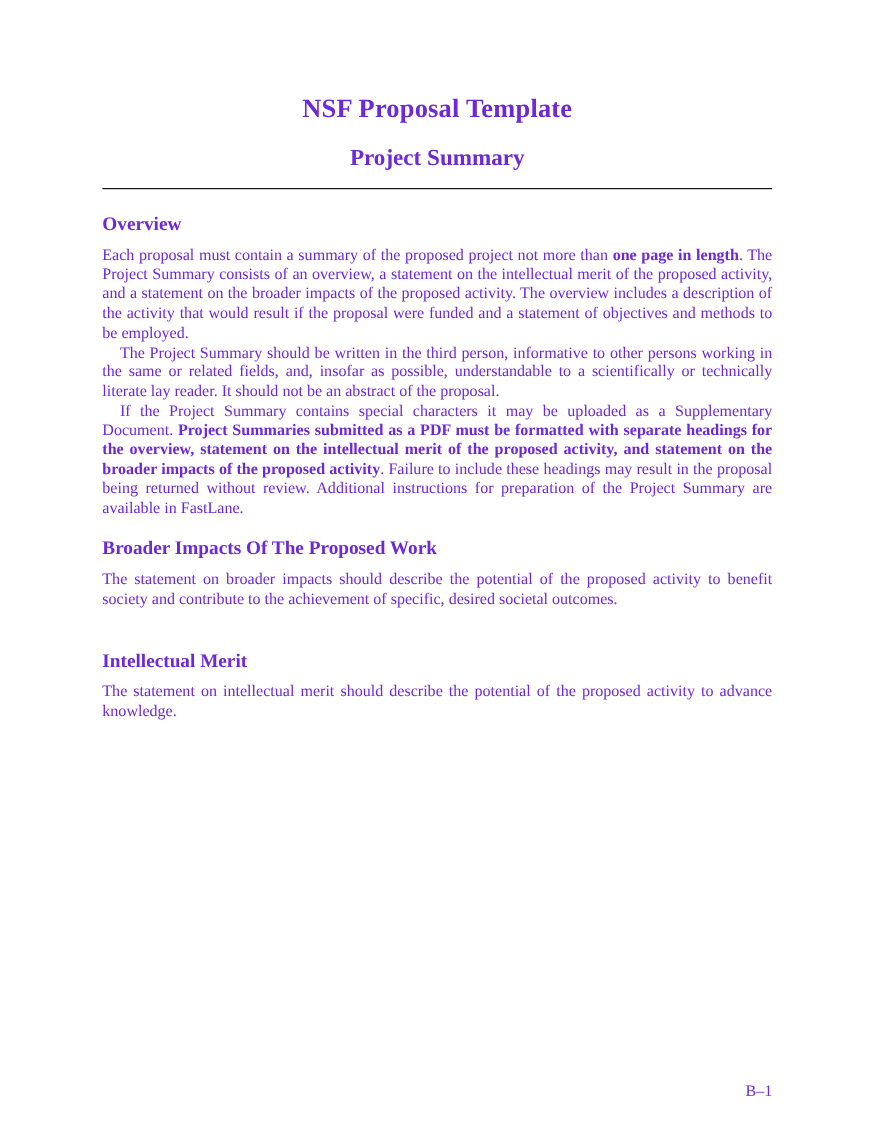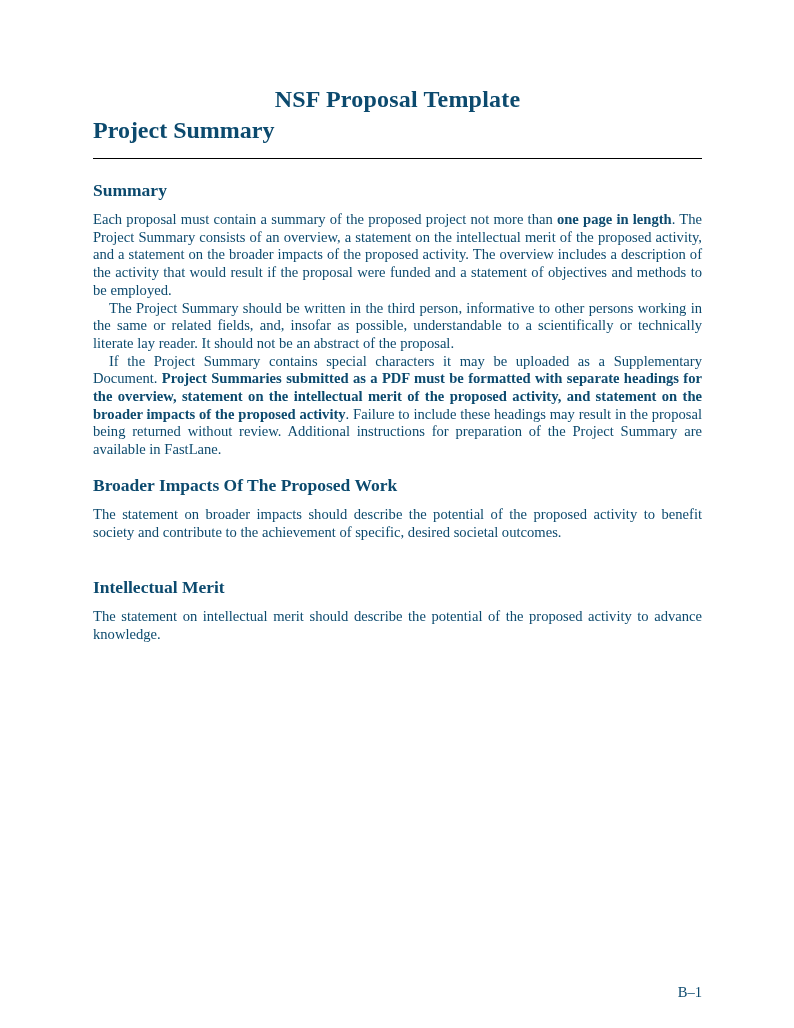--- a/index.html
+++ b/index.html
@@ -3,43 +3,43 @@
 <meta charset="utf-8">
 <style>
   * { margin: 0; padding: 0; box-sizing: border-box; }
   html, body { background: #ffffff; }
   .page {
     position: relative;
     width: 794px;
     height: 1028px;
     background: #ffffff;
     font-family: "Liberation Serif", "DejaVu Serif", serif;
-    color: #0c4a6e;
+    color: #6d28d9;
     overflow: hidden;
   }
   .textblock {
     position: absolute;
     left: 93px;
     top: 0;
     width: 609px;
     padding-top: 86px;
   }
   .doc-title {
     font-size: 24px;
     font-weight: bold;
     text-align: center;
     line-height: 26px;
     letter-spacing: 0.2px;
   }
   .doc-subtitle {
-    font-size: 24px;
+    font-size: 21px;
     font-weight: bold;
-    text-align: left;
+    text-align: center;
     line-height: 21px;
-    margin-top: 8px;
+    margin-top: 21px;
   }
   .rule {
     border: none;
     border-top: 1.6px solid #000000;
     margin-top: 17px;
   }
   .section-heading {
     font-size: 17.5px;
     font-weight: bold;
     line-height: 19px;
@@ -70,21 +70,21 @@
 <div class="page">
   <div class="textblock">
 
     <header>
       <h1 class="doc-title">NSF Proposal Template</h1>
       <h2 class="doc-subtitle">Project Summary</h2>
       <hr class="rule">
     </header>
 
     <section>
-      <h3 class="section-heading">Summary</h3>
+      <h3 class="section-heading">Overview</h3>
       <p class="body-par"><span>Each proposal must contain a summary of the proposed project not more than </span><b>one page in length</b><span>. The Project Summary consists of an overview, a statement on the intellectual merit of the proposed activity, and a statement on the broader impacts of the proposed activity. The overview includes a description of the activity that would result if the proposal were funded and a statement of objectives and methods to be employed.</span></p>
       <p class="body-par cont indent">The Project Summary should be written in the third person, informative to other persons working in the same or related fields, and, insofar as possible, understandable to a scientifically or technically literate lay reader. It should not be an abstract of the proposal.</p>
       <p class="body-par cont indent"><span>If the Project Summary contains special characters it may be uploaded as a Supplementary Document. </span><b>Project Summaries submitted as a PDF must be formatted with separate headings for the overview, statement on the intellectual merit of the proposed activity, and statement on the broader impacts of the proposed activity</b><span>. Failure to include these headings may result in the proposal being returned without review. Additional instructions for preparation of the Project Summary are available in FastLane.</span></p>
     </section>
 
     <section>
       <h3 class="section-heading gap-medium">Broader Impacts Of The Proposed Work</h3>
       <p class="body-par">The statement on broader impacts should describe the potential of the proposed activity to benefit society and contribute to the achievement of specific, desired societal outcomes.</p>
     </section>
 

